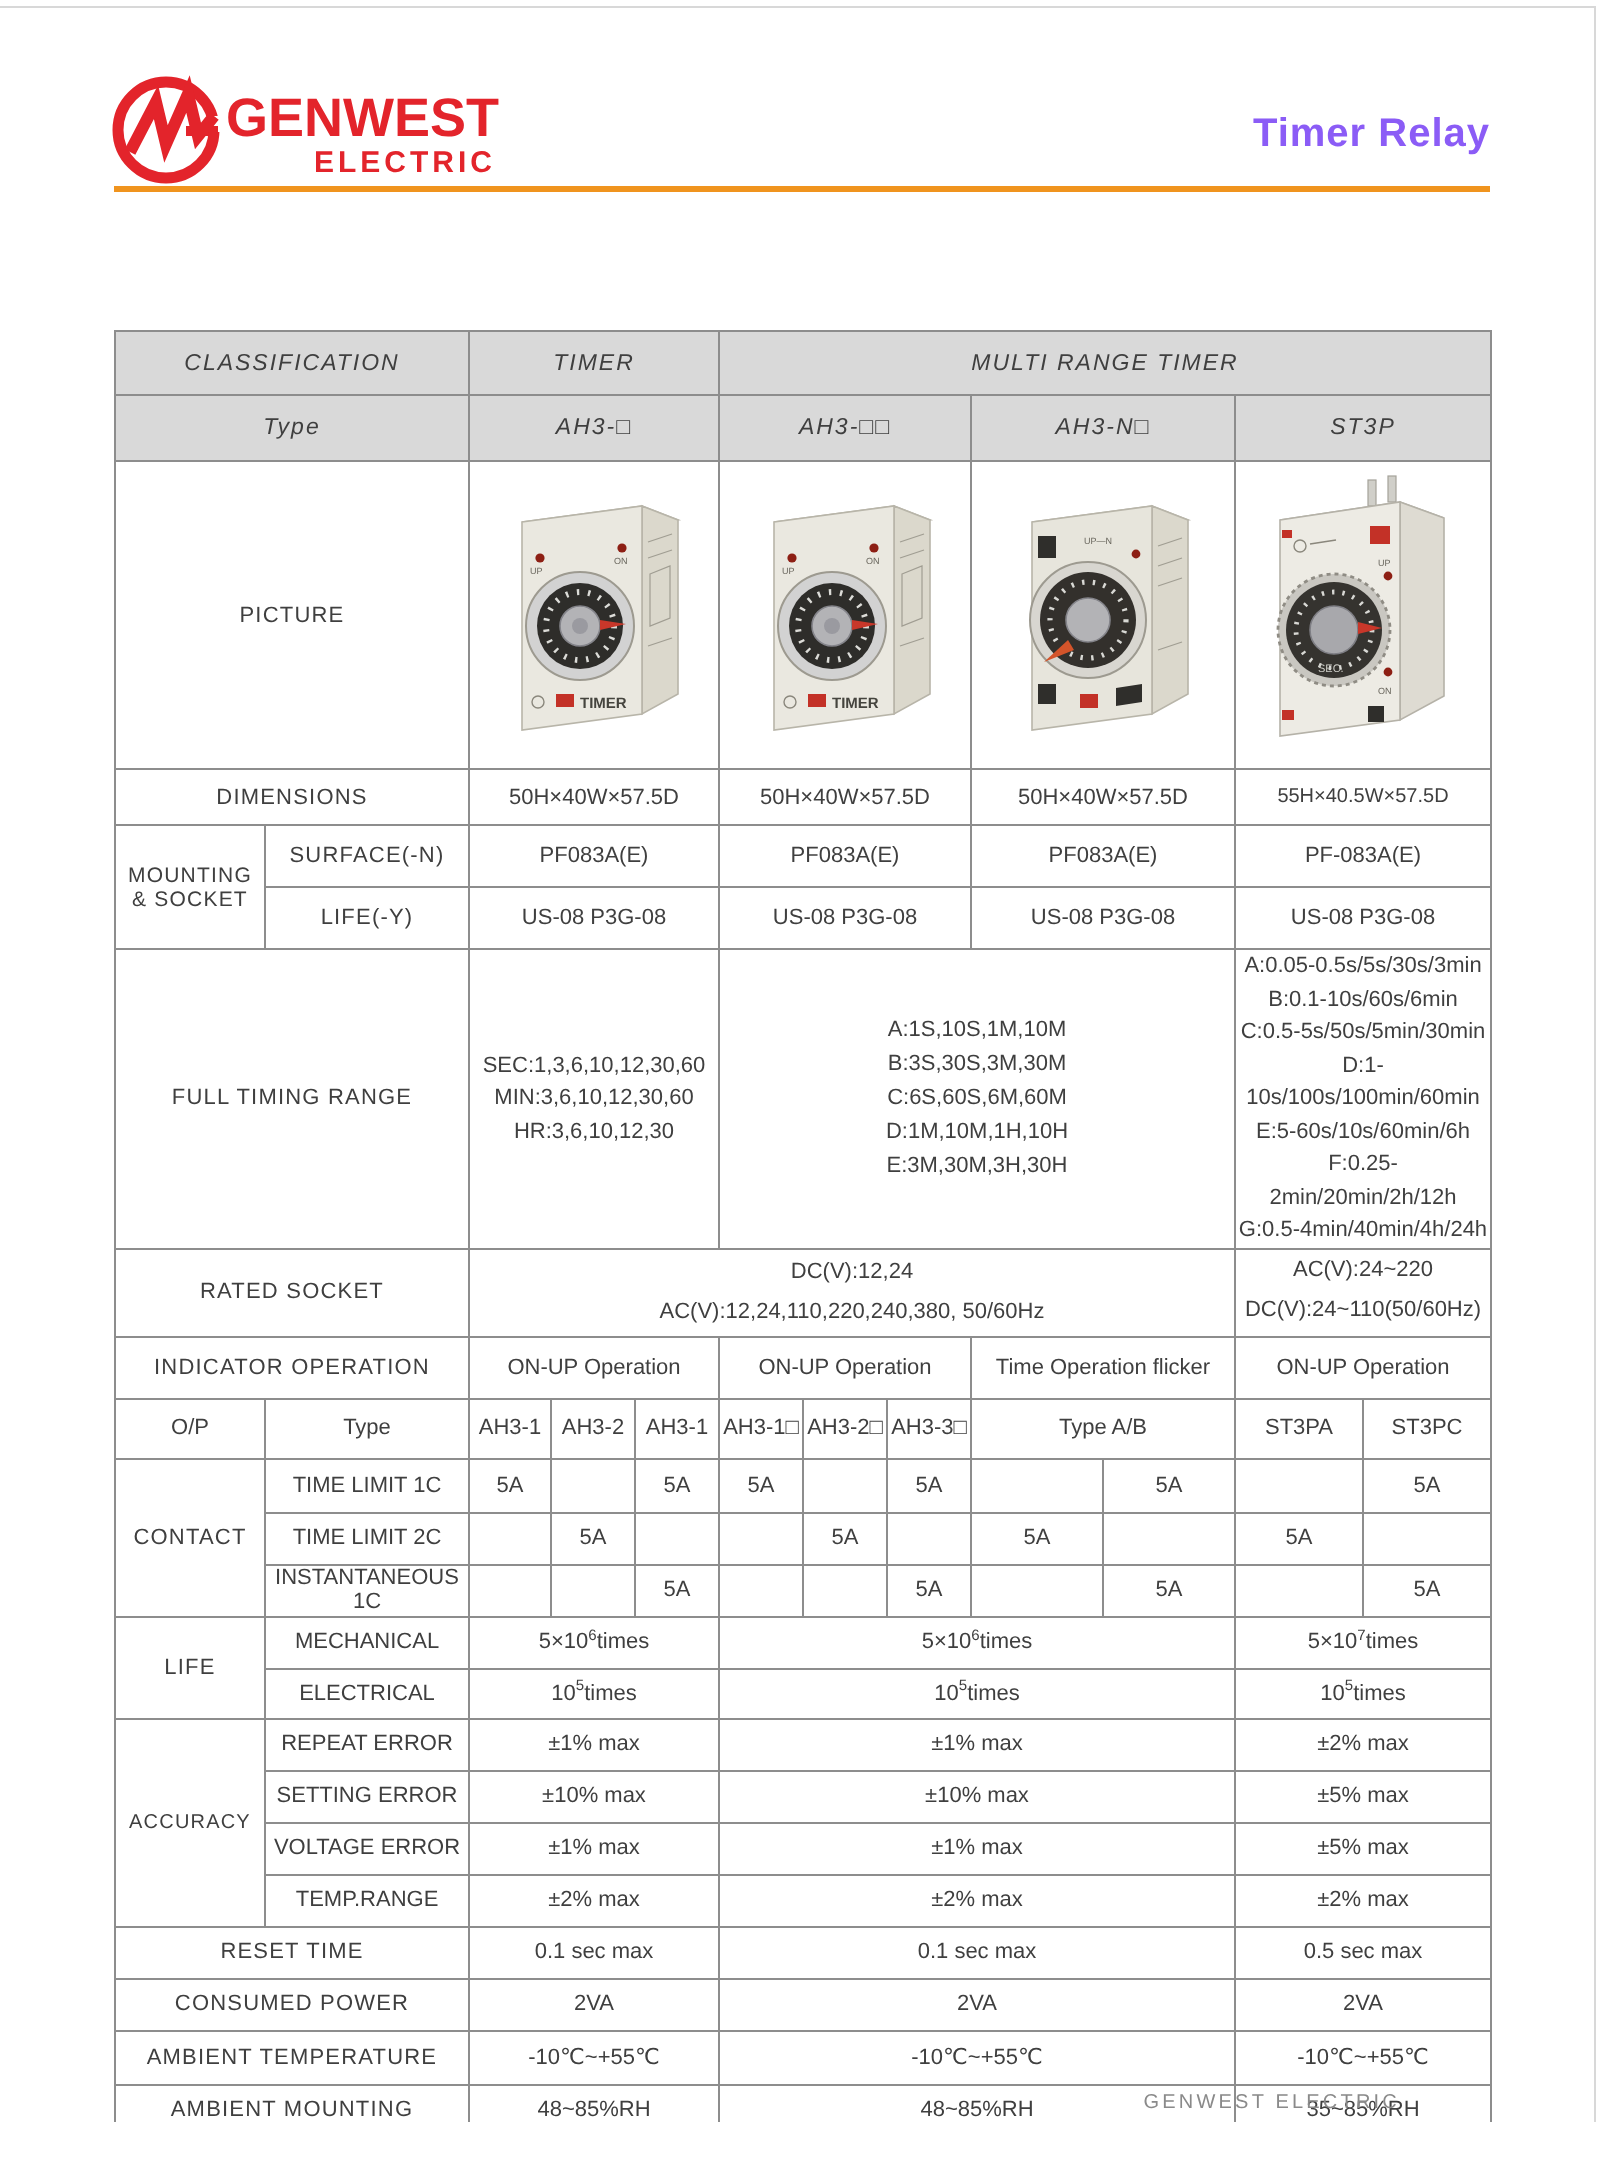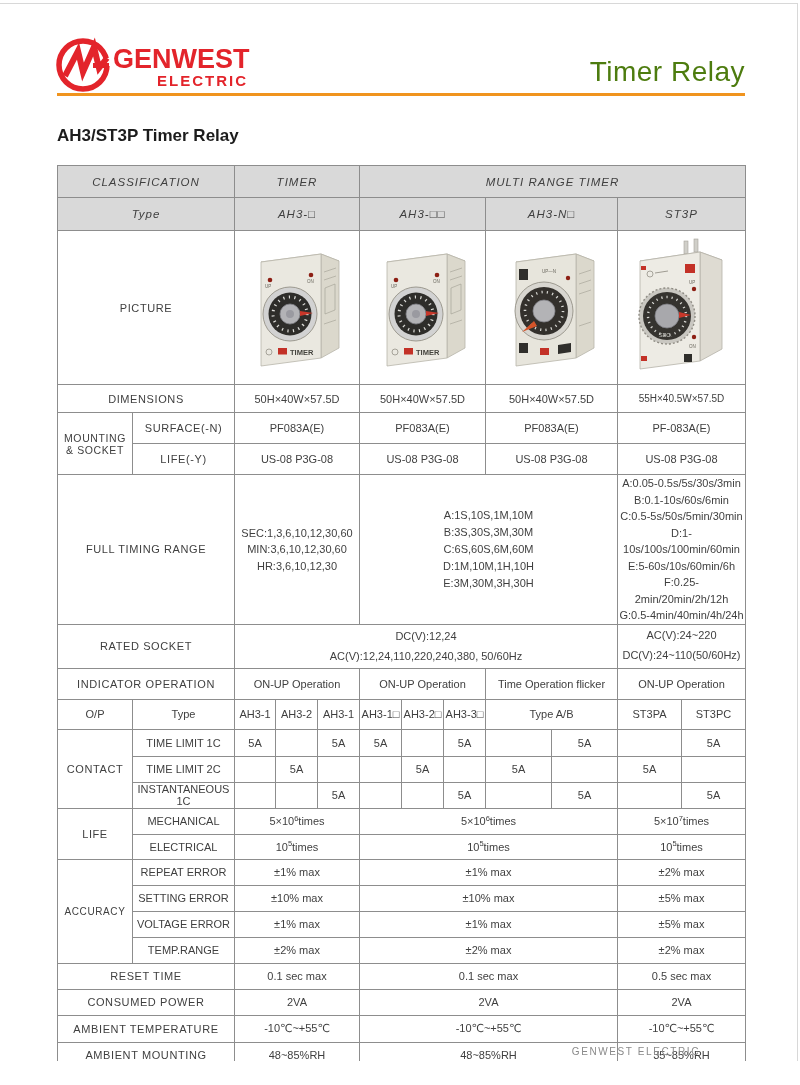--- a/index.html
+++ b/index.html
@@ -1,22 +1,22 @@
 <!DOCTYPE html>
 <html><head>
 <meta charset="utf-8">
 <style>
   html,body{margin:0;padding:0;background:#fff;}
   .page{position:relative;width:800px;height:1061px;background:#fff;overflow:hidden;
         font-family:"Liberation Sans","DejaVu Sans",sans-serif;color:#3f3f3f;}
   .page-border{position:absolute;top:3px;left:-1px;width:797px;height:1079px;
         border:1px solid #d8d8d8;pointer-events:none;}
   .logo{position:absolute;left:53px;top:34px;}
-  .header-title{position:absolute;top:56px;right:55px;font-size:28px;font-weight:normal;
-        color:#4d7c0f;letter-spacing:.5px;}
+  .header-title{position:absolute;top:56px;right:55px;font-size:20px;font-weight:bold;
+        color:#8b5cf6;letter-spacing:.5px;}
   .orange-rule{position:absolute;left:57px;top:93px;width:688px;height:3px;background:#F0941E;}
   .section-title{position:absolute;left:57px;top:126px;font-size:17px;font-weight:bold;color:#1c1c1c;}
   .footer-text{position:absolute;top:1046px;right:100px;font-size:10px;color:#8a8a8a;letter-spacing:1.6px;}
 
   table.spec{position:absolute;left:57px;top:165px;width:688px;border-collapse:collapse;
         table-layout:fixed;}
   .spec td{border:1px solid #8d8d8d;text-align:center;vertical-align:middle;
         font-size:11px;color:#3f3f3f;padding:0 1px;overflow:hidden;}
   tr.hdr td{background:#d9d9d9;font-size:11.5px;letter-spacing:1px;font-style:italic;}
   .lbl{letter-spacing:.6px;}
@@ -42,21 +42,20 @@
   <svg class="logo" width="215" height="62" viewBox="0 0 215 62">
     <circle cx="30" cy="31" r="24" fill="none" stroke="#E3242B" stroke-width="5.5"></circle>
     <rect x="46" y="24" width="14" height="8" fill="#ffffff"></rect>
     <rect x="40" y="29" width="16" height="5" fill="#E3242B"></rect>
     <path d="M12,42 L25,17 L30,38 L41,13 L46,34 L54,24" fill="none" stroke="#E3242B" stroke-width="6" stroke-linejoin="miter"></path>
     <text x="60" y="34" font-size="27" font-weight="bold" fill="#E3242B">GENWEST</text>
     <text x="104" y="52" font-size="15" font-weight="bold" letter-spacing="2" fill="#E3242B">ELECTRIC</text>
   </svg>
   <div class="header-title">Timer Relay</div>
   <div class="orange-rule"></div>
-  <div class="section-title">AH3/ST3P Timer Relay</div>
 
   <table class="spec">
     <colgroup>
       <col style="width:75px">
         <col style="width:102px">
       <col style="width:41px">
         <col style="width:42px">
         <col style="width:42px">
       <col style="width:42px">
         <col style="width:42px">

